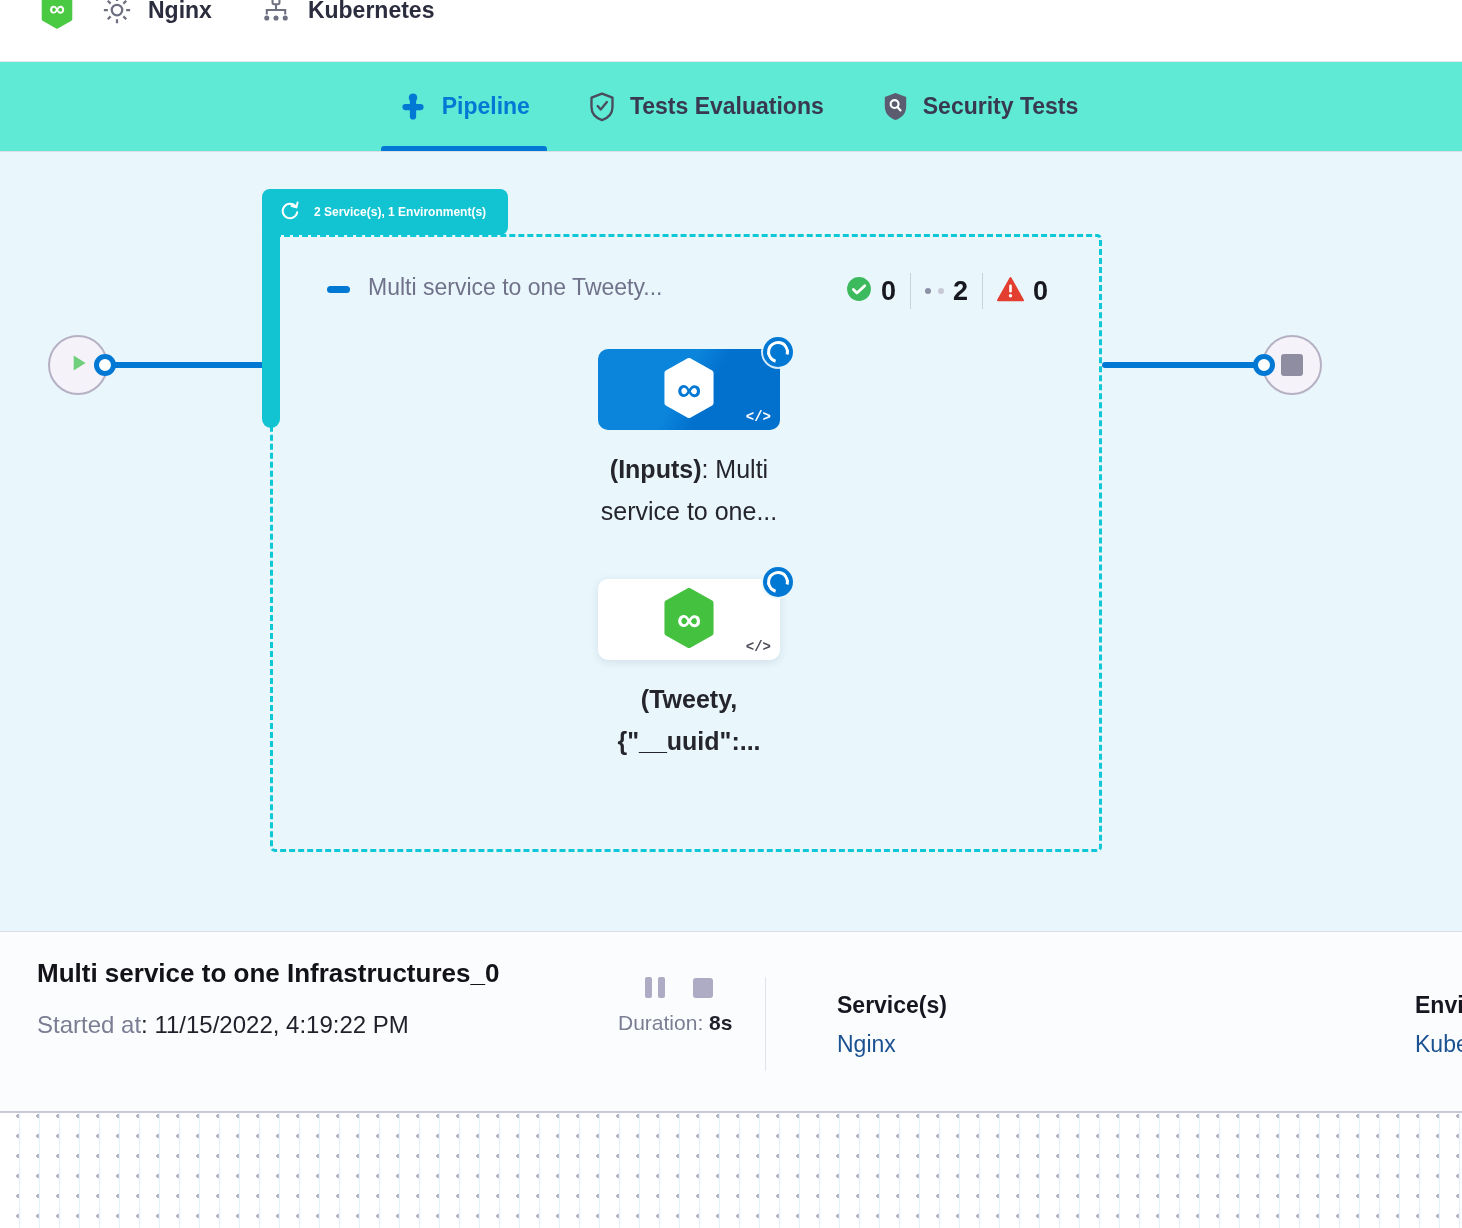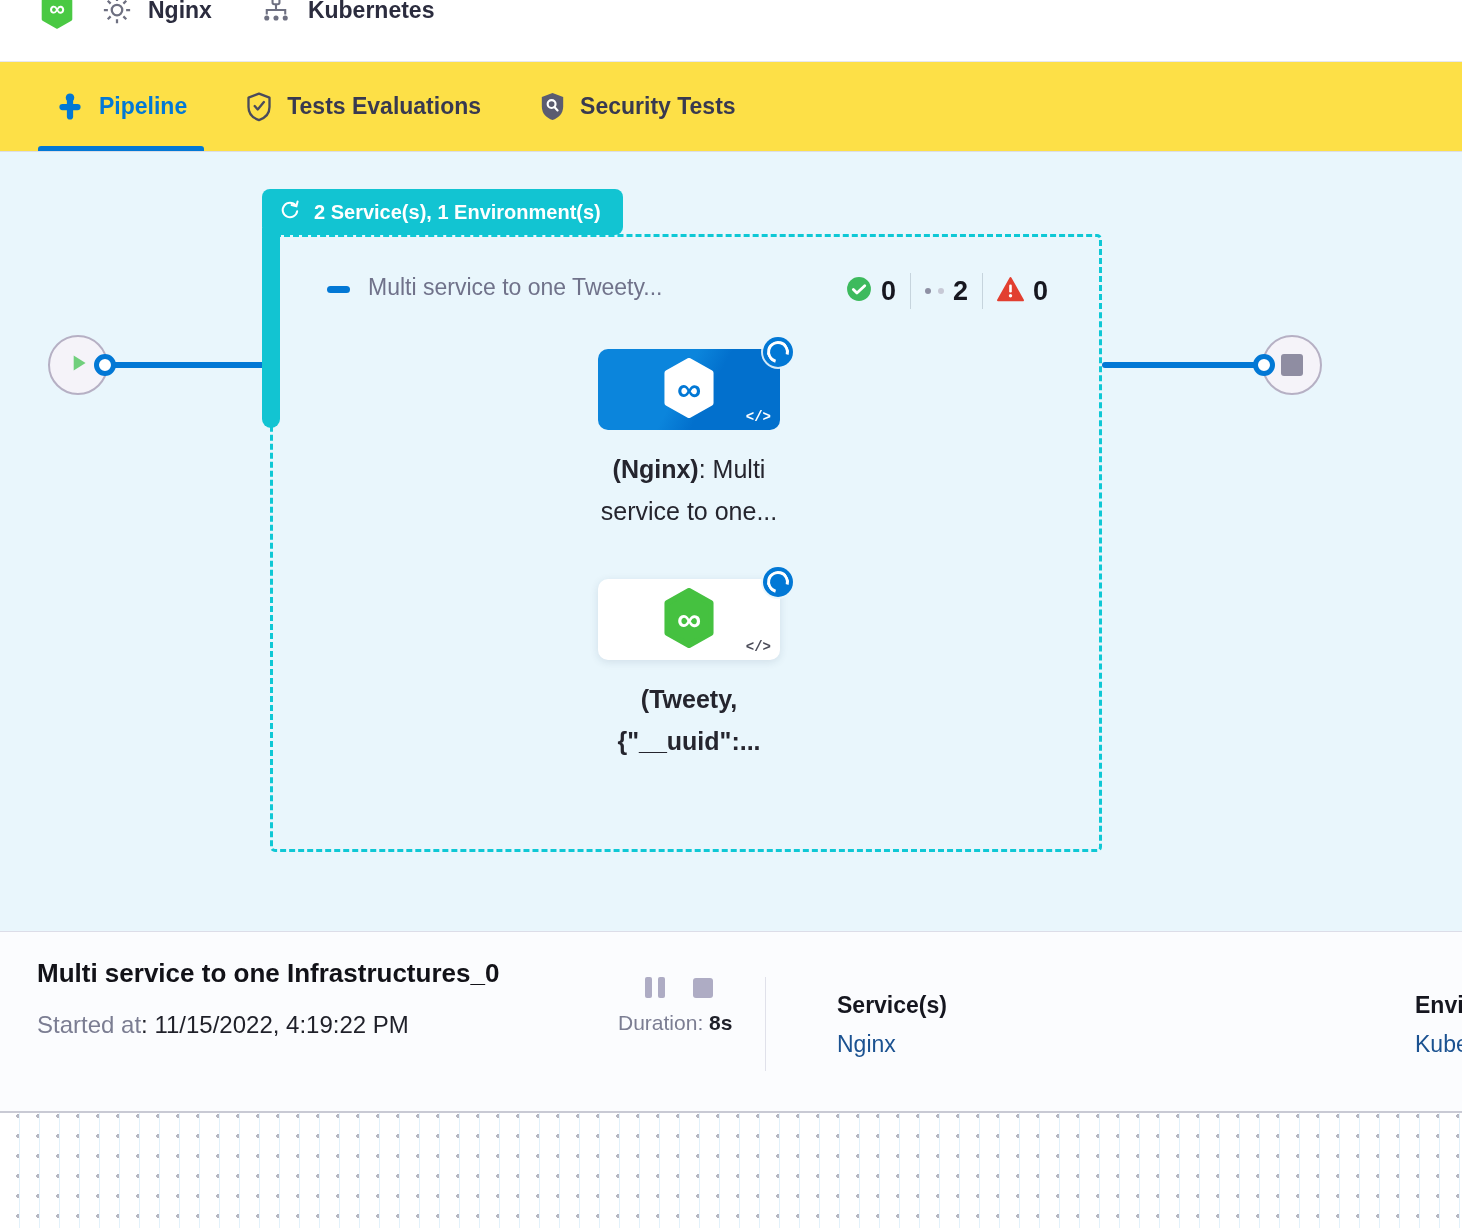--- a/index.html
+++ b/index.html
@@ -10,34 +10,34 @@
   
   .top-header { position:absolute; left:0; top:0; width:1462px; height:62px; background:#fff; border-bottom:1px solid #e7e8ef; }
   .top-header-inner { position:absolute; left:40px; top:-14px; height:48px; display:flex; align-items:center; gap:0; }
   .hdr-logo { position:relative; width:34px; height:38px; margin-right:28px; }
   .hdr-ico { width:30px; height:30px; margin-right:16px; color:#6e7081; }
   .hdr-label { font-size:23px; font-weight:600; color:#2b2c3e; margin-right:50px; }
   .hex-wrap { position:relative; display:inline-block; }
   .hex-wrap .inf { position:absolute; left:50%; top:50%; transform:translate(-50%,-54%); font-weight:700; line-height:1; }
 
   
-  .tabbar { position:absolute; left:0; top:62px; width:1462px; height:90px; background:#fde047; border-bottom:1px solid #dcdde6; display:flex; align-items:stretch; padding-left:38px; }
+  .tabbar { position:absolute; left:0; top:62px; width:1462px; height:90px; background:#5eead4; border-bottom:1px solid #dcdde6; display:flex; align-items:stretch; padding-left:38px;justify-content:center; }
   .tab { position:relative; display:flex; align-items:center; gap:14px; padding:0 17px; margin-right:24px; font-size:23px; font-weight:600; color:#383950; cursor:pointer; }
   .tab .ticon { display:flex; align-items:center; }
   .tab.active { color:#0278d5; font-weight:700; }
   .tab.active::after { content:""; position:absolute; left:0; right:0; bottom:0; height:5px; background:#0278d5; border-radius:3px 3px 0 0; }
 
   
   .canvas { position:absolute; left:0; top:152px; width:1462px; height:779px; background:#e9f6fc; }
 
   .exec-node { position:absolute; width:60px; height:60px; border-radius:50%; background:#f5f3f9; border:2px solid #b6b0c4; display:flex; align-items:center; justify-content:center; }
   .node-dot { position:absolute; width:22px; height:22px; border-radius:50%; background:#fff; border:5px solid #0278d5; z-index:4; }
   .edge { position:absolute; height:6px; background:#0278d5; border-radius:3px; z-index:1; }
 
-  .loop-badge { position:absolute; left:262px; top:37px; height:46px; display:flex; align-items:center; gap:12px; padding:0 22px 0 16px; background:#12c4d2; border-radius:8px; color:#fff; font-size:20px; font-weight:700; z-index:3; }
+  .loop-badge { position:absolute; left:262px; top:37px; height:46px; display:flex; align-items:center; gap:12px; padding:0 22px 0 16px; background:#12c4d2; border-radius:8px; color:#fff; font-size:12px; font-weight:700; z-index:3; }
   .loop-strip { position:absolute; left:262px; top:76px; width:18px; height:200px; background:#12c4d2; border-radius:0 0 9px 9px; z-index:2; }
   .stage-group { position:absolute; left:270px; top:82px; width:832px; height:618px; border:3px dashed #0fc8d5; border-radius:5px; z-index:1; }
 
   .collapse-minus { position:absolute; left:327px; top:134px; width:23px; height:7px; background:#0278d5; border-radius:4px; }
   .stage-title { position:absolute; left:368px; top:122px; font-size:23px; font-weight:500; color:#70728a; }
   .stage-counts { position:absolute; left:846px; top:121px; display:flex; align-items:center; gap:0; }
   .stage-counts .cnt { font-size:27px; font-weight:600; color:#17171f; margin-left:9px; }
   .cnt-divider { width:1px; height:36px; background:#c6d4dd; margin:0 14px; }
   .dots-ico { display:flex; align-items:center; gap:7px; }
   .dots-ico i { width:6px; height:6px; border-radius:50%; display:block; }
@@ -205,21 +205,21 @@
       <span class="hexc hex-wrap">
         <svg width="66" height="60" viewBox="0 0 40 44">
           <path d="M20 2 L36 11 V33 L20 42 L4 33 V11 Z" fill="#fff" stroke="#fff" stroke-width="4" stroke-linejoin="round"></path>
         </svg>
         <span class="inf" style="color:#0278d5; font-size:34px;">∞</span>
       </span>
       <span class="code-glyph">&lt;/&gt;</span>
     </div>
     <div class="spinner" style="left:763px; top:185px;"></div>
     <div class="svc-label" style="top:296px;">
-      <div><b>(Nginx)</b><span>: Multi</span></div>
+      <div><b>(Inputs)</b><span>: Multi</span></div>
       <div>service to one...</div>
     </div>
 
     <div class="svc-card white" style="top:427px;">
       <span class="hexc hex-wrap">
         <svg width="66" height="60" viewBox="0 0 40 44">
           <path d="M20 2 L36 11 V33 L20 42 L4 33 V11 Z" fill="#45c140" stroke="#45c140" stroke-width="4" stroke-linejoin="round"></path>
         </svg>
         <span class="inf" style="color:#fff; font-size:34px;">∞</span>
       </span>

